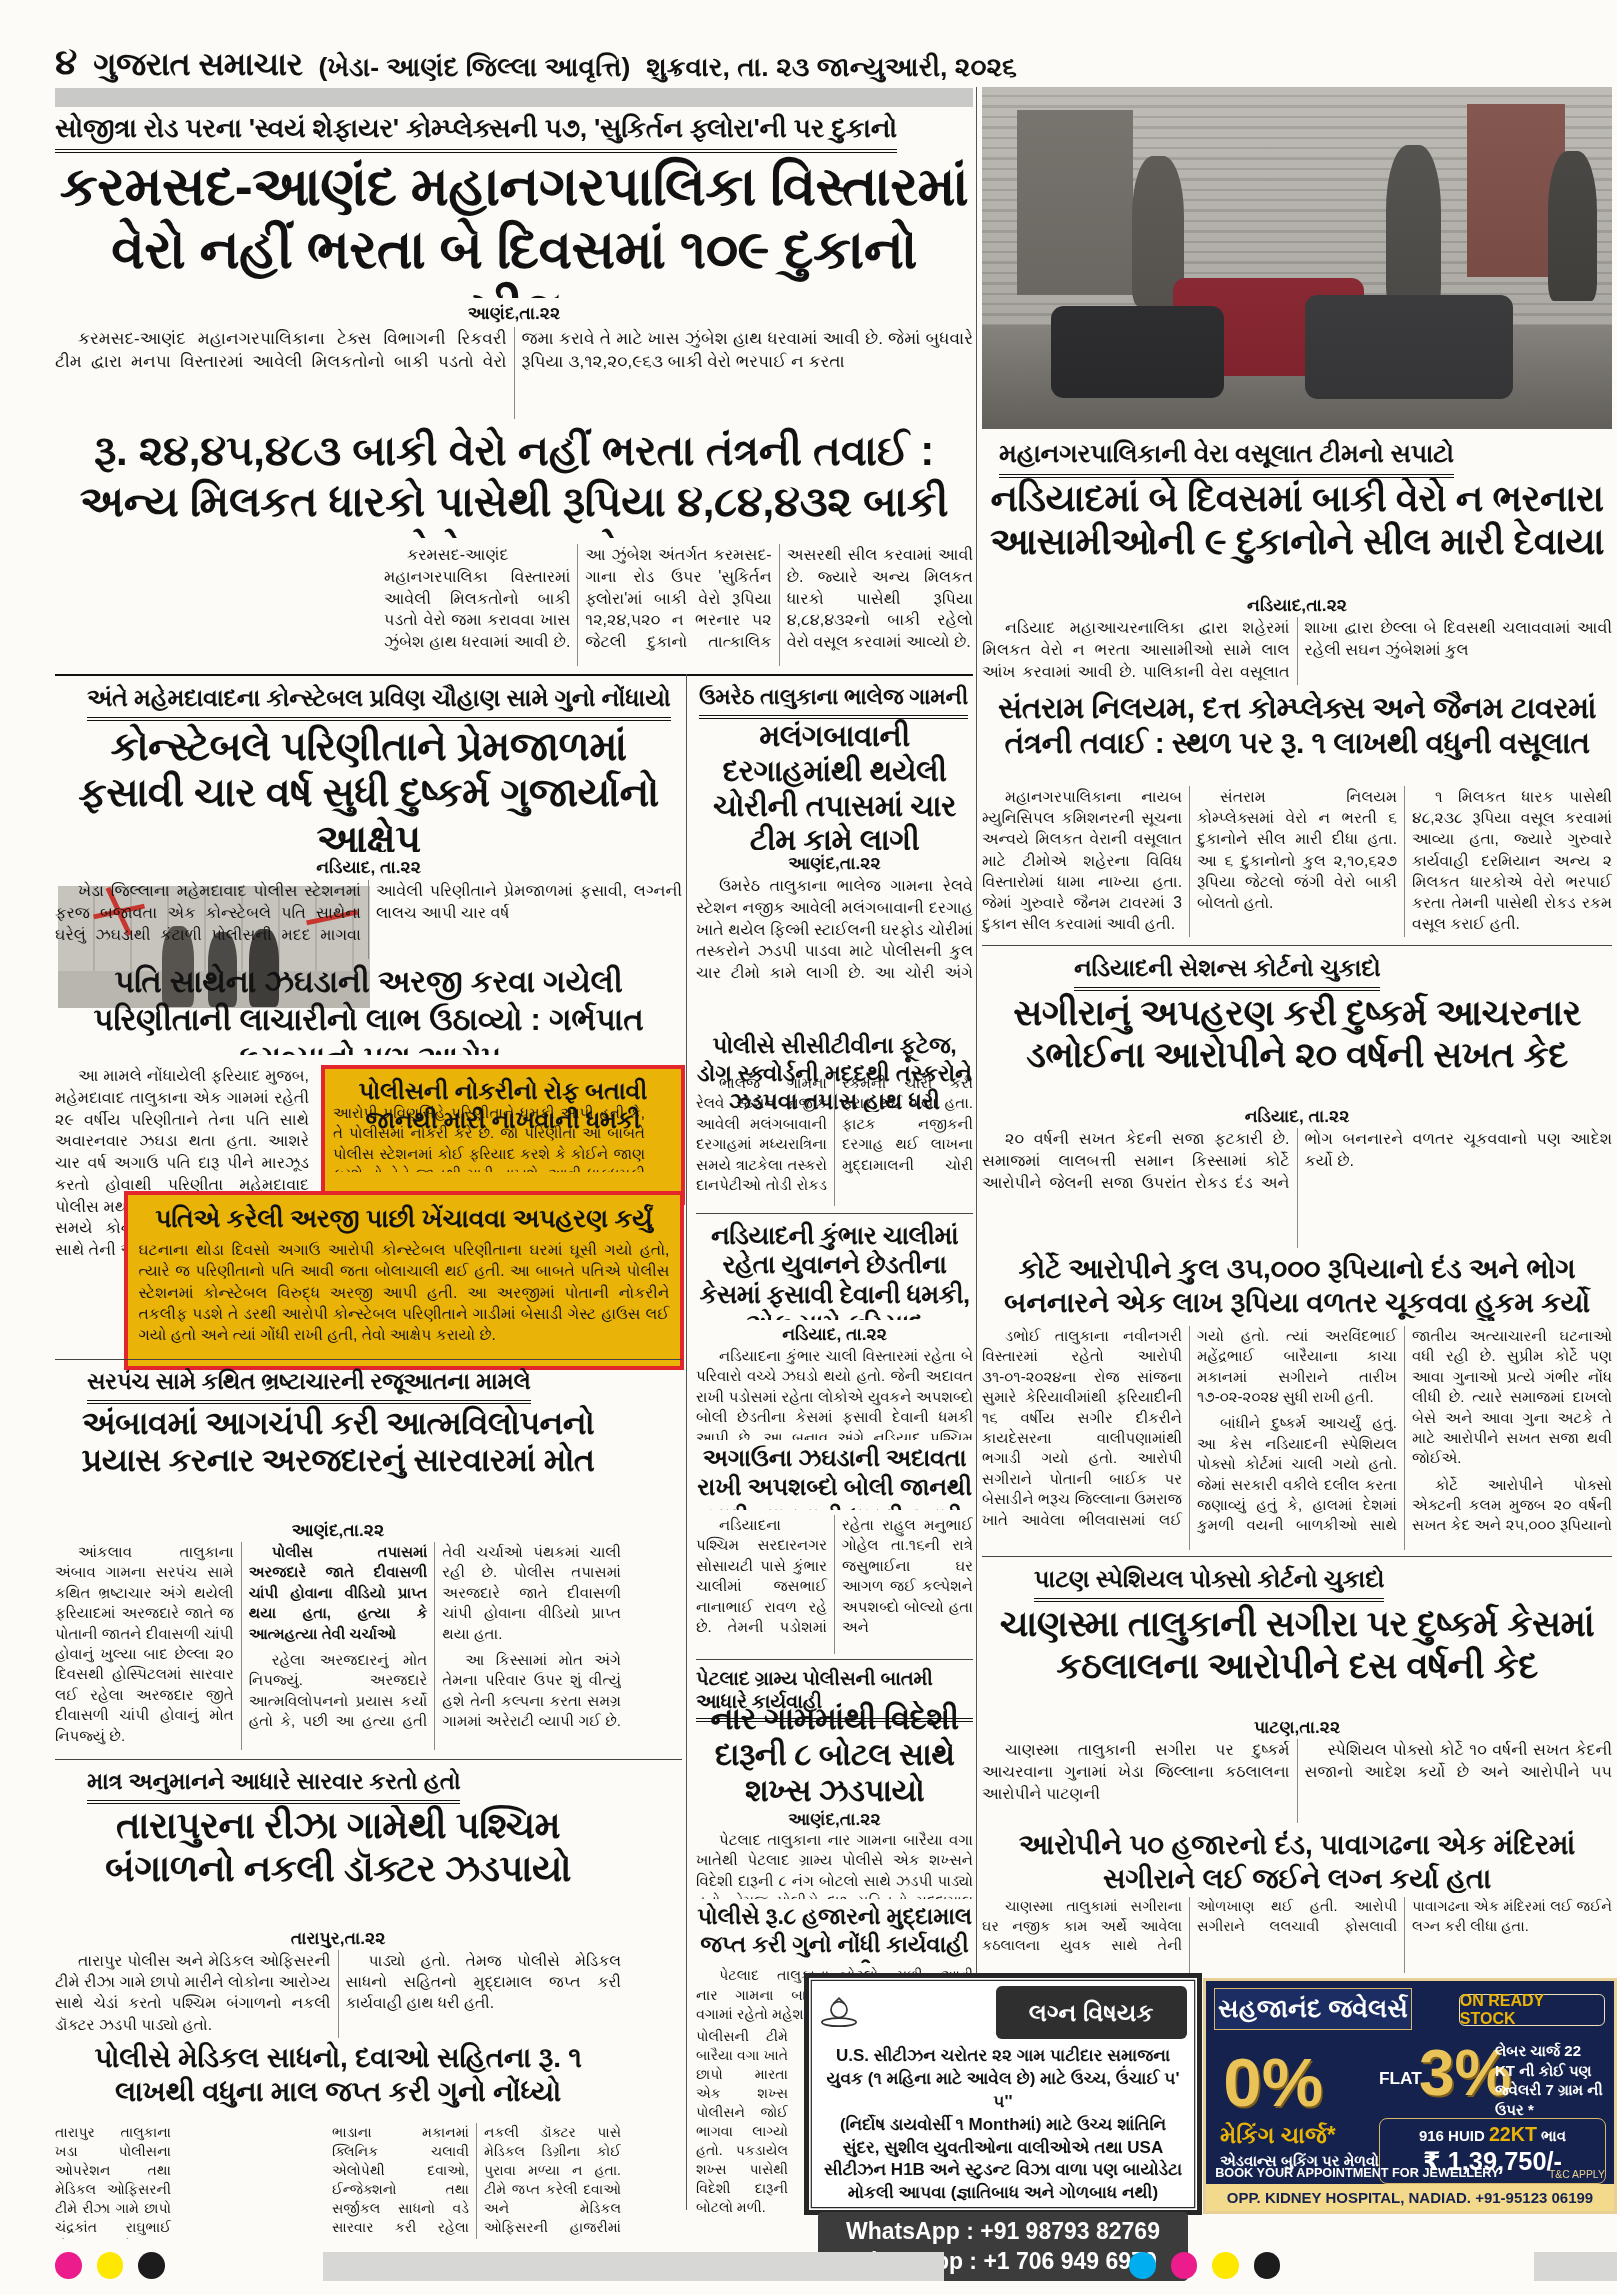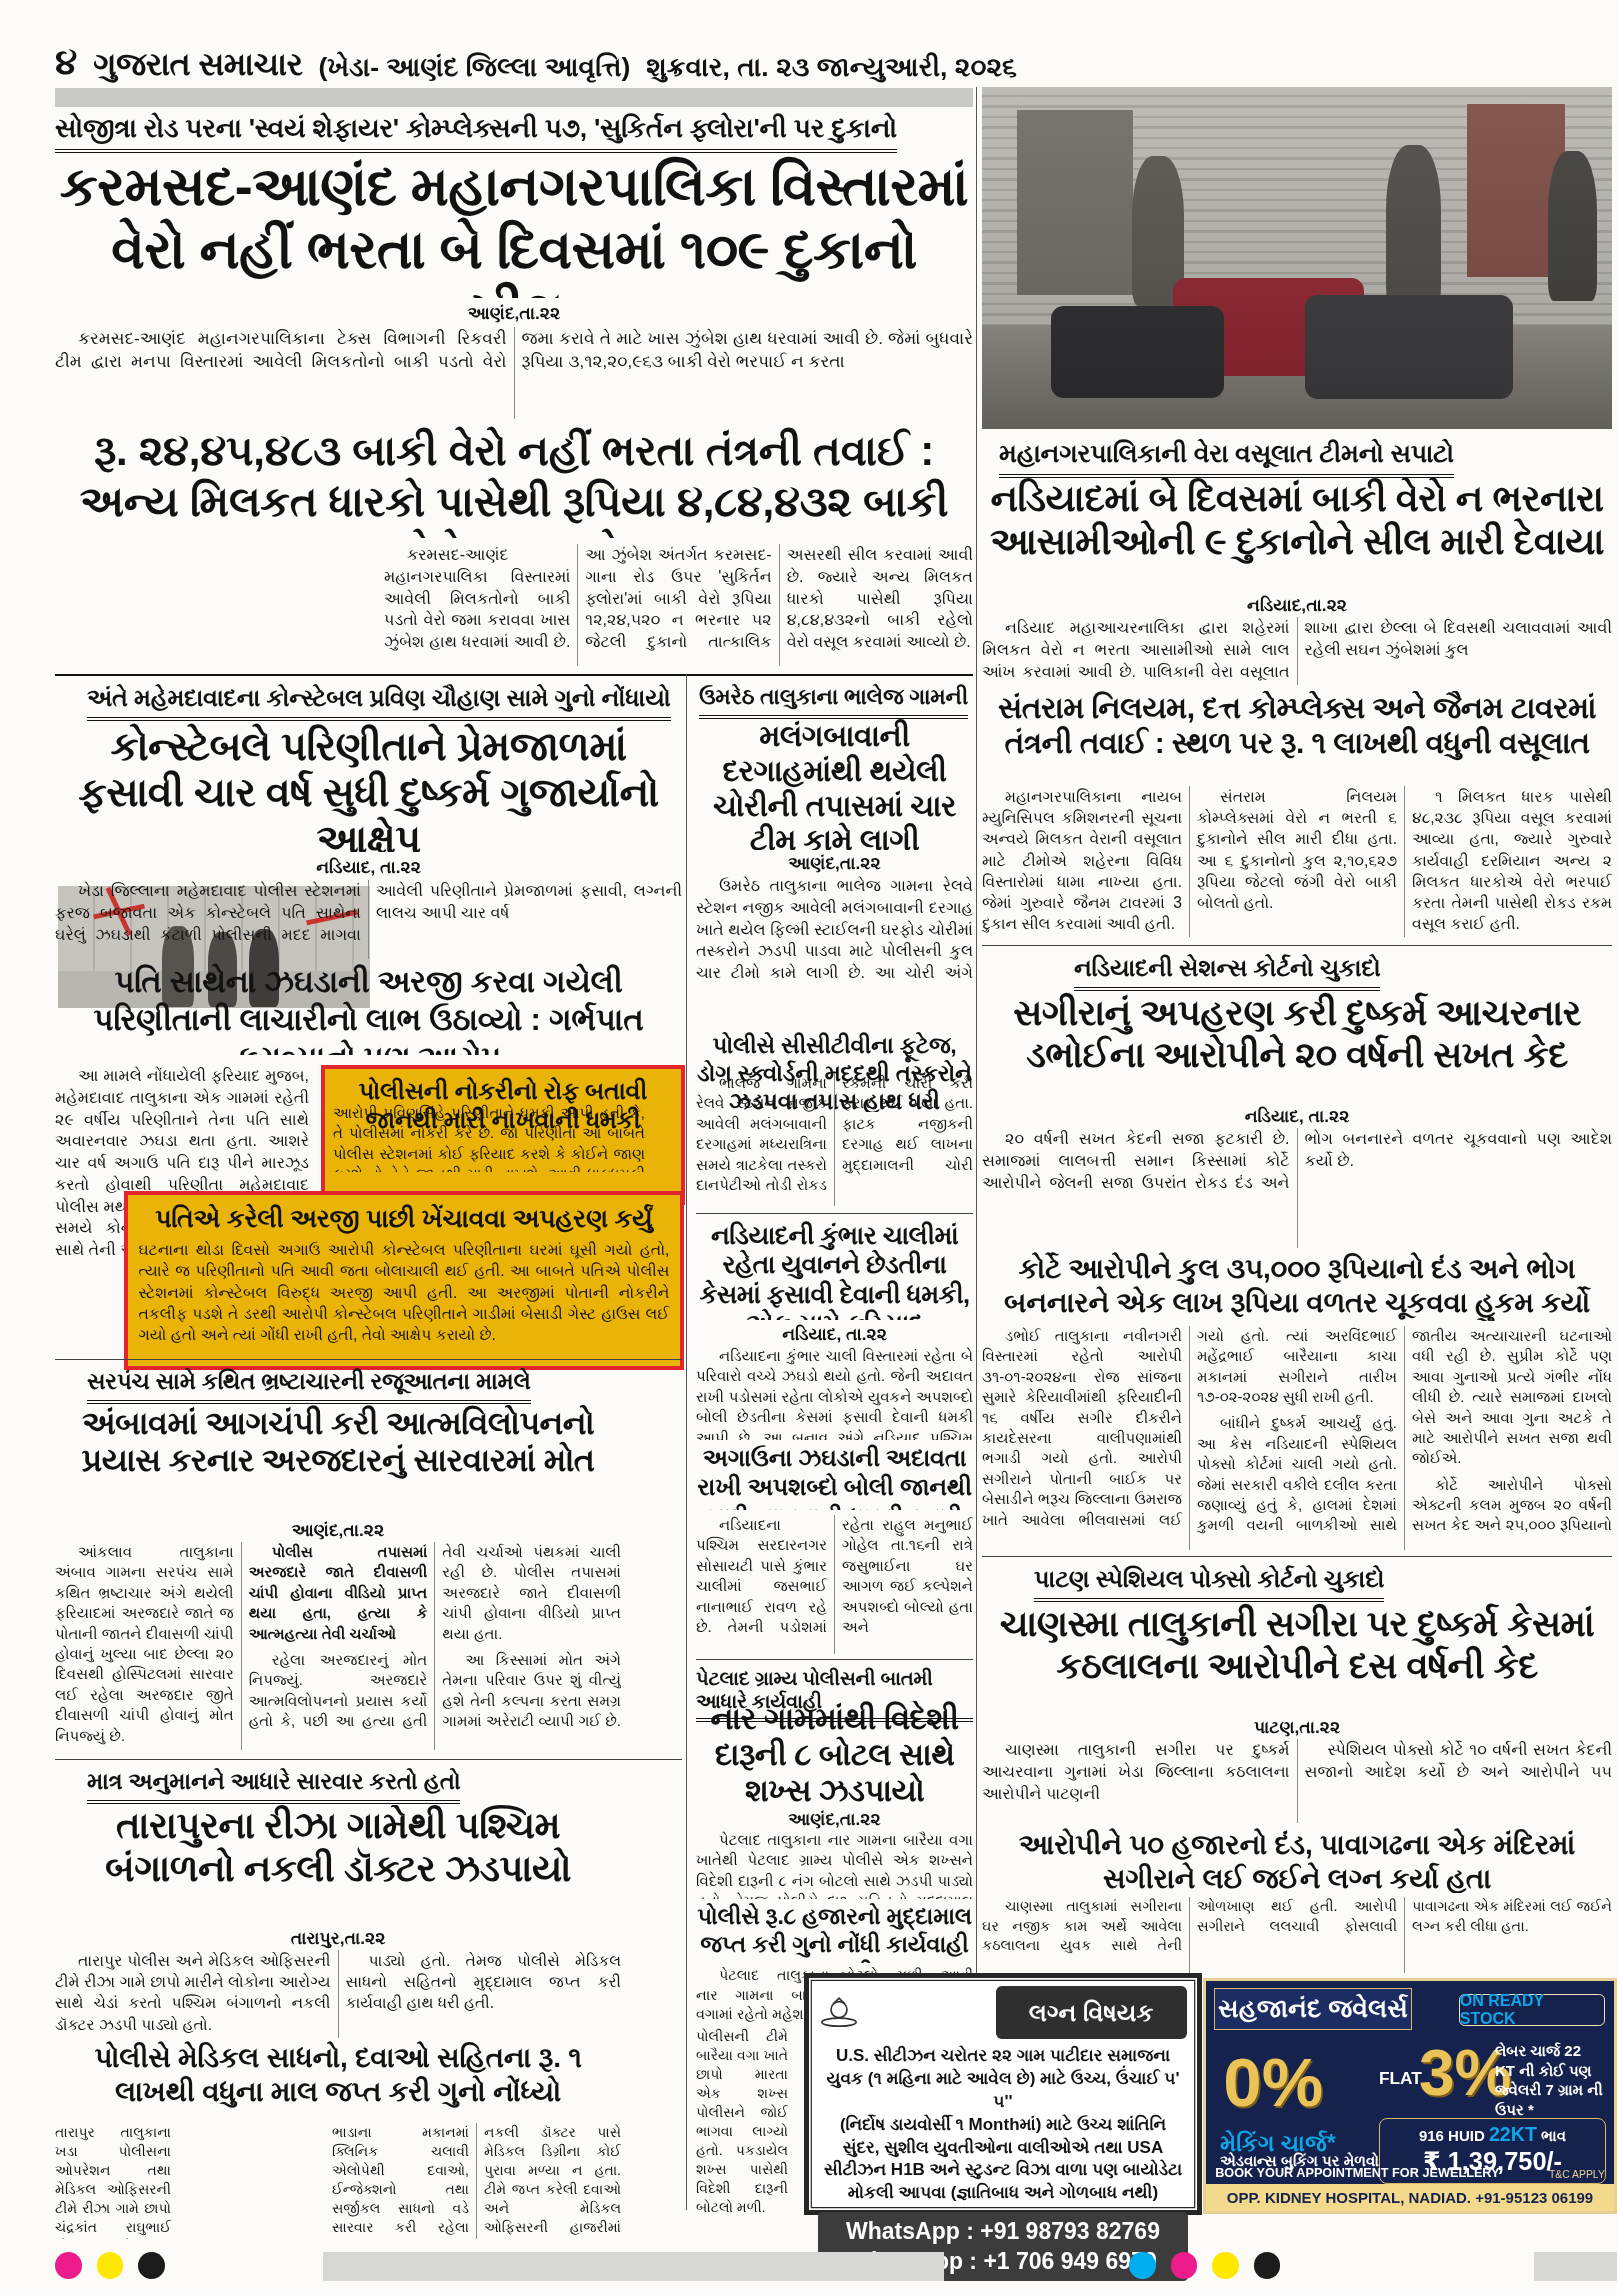--- a/index.html
+++ b/index.html
@@ -29,23 +29,23 @@
   .bike{background:#3a3a3c;border-radius:12.7px;}
   .bike.red{background:#8e2430;}
   .person{background:#57534e;border-radius:40% 40% 12% 12%;}
   .sealmark{background:#c8372f;transform:rotate(-12deg);}
   
   .mad{border:5.2px solid #262626;box-shadow:inset 0 0 0 1.7px #fff, inset 0 0 0 2.9px #262626;background:#fff;}
   .mad-tab{background:#2f2f2f;color:#fff;font-weight:800;border-radius:5.8px;display:flex;align-items:center;justify-content:center;}
   .mad-body{font-weight:700;text-align:center;line-height:1.35;}
   .wa-strip{background:#3c3c3c;color:#fff;font-weight:800;text-align:center;line-height:1.3;border-radius:4.6px;}
   .jad{background:#15224e;border:3.5px solid #e7cf96;}
-  .gold{color:#0ea5e9;margin-top:8px;}
+  .gold{color:#eab308;}
   .jname{background:#1b2d63;border:1.7px solid #d9b968;color:#fff;font-weight:800;display:flex;align-items:center;justify-content:center;}
-  .jpill{border:1.7px solid #f2e3b5;color:#0ea5e9;font-weight:800;display:flex;align-items:center;justify-content:center;border-radius:5.8px;}
+  .jpill{border:1.7px solid #f2e3b5;color:#eab308;font-weight:800;display:flex;align-items:center;justify-content:center;border-radius:5.8px;}
   .jbignum{font-weight:800;color:#e9c258;text-shadow:1.7px 1.7px 0 #7a5c1b;}
   .jpricebox{border:1.7px solid #d9b968;border-radius:8px;color:#fff;text-align:center;}
   .jstrip{background:#f3d98b;color:#15224e;font-weight:800;display:flex;align-items:center;justify-content:center;}
   .dot{border-radius:50%;width:26.6px;height:26.6px;display:inline-block;}
 </style>
 </head>
 <body>
 
 <div id="page">
 

